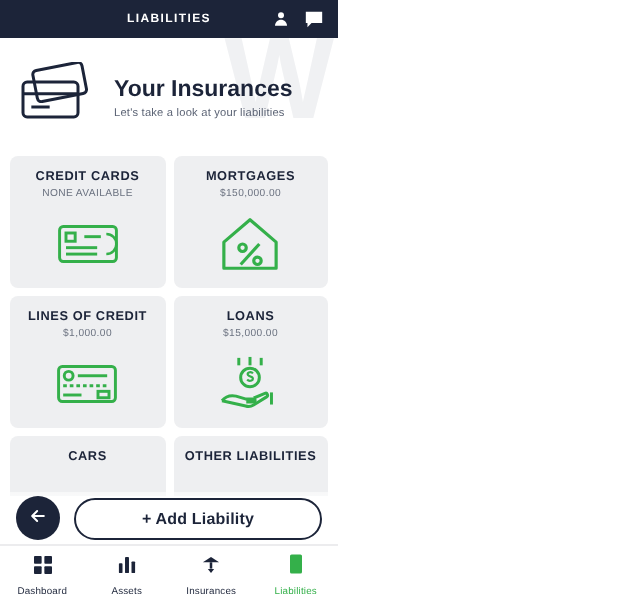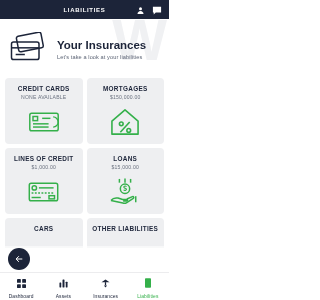--- a/index.html
+++ b/index.html
@@ -281,20 +281,21 @@
 
   <div class="action-row">
     <div class="back-btn">
       <span>
         <svg width="10" height="10" viewBox="0 0 24 24" fill="none" stroke="#ffffff" stroke-width="2.4" stroke-linecap="round" stroke-linejoin="round">
           <line x1="19" y1="12" x2="6" y2="12"></line>
           <polyline points="11,6 5,12 11,18"></polyline>
         </svg>
       </span>
     </div>
+    <div class="add-btn">+ Add Liability</div>
   </div>
 
   <div class="navbar">
 
     <div class="nav-item">
       <span>
         <svg width="9" height="9" viewBox="0 0 20 20" fill="#1c2439">
           <rect x="0" y="0" width="8.5" height="8.5" rx="1"></rect>
           <rect x="11.5" y="0" width="8.5" height="8.5" rx="1"></rect>
           <rect x="0" y="11.5" width="8.5" height="8.5" rx="1"></rect>

